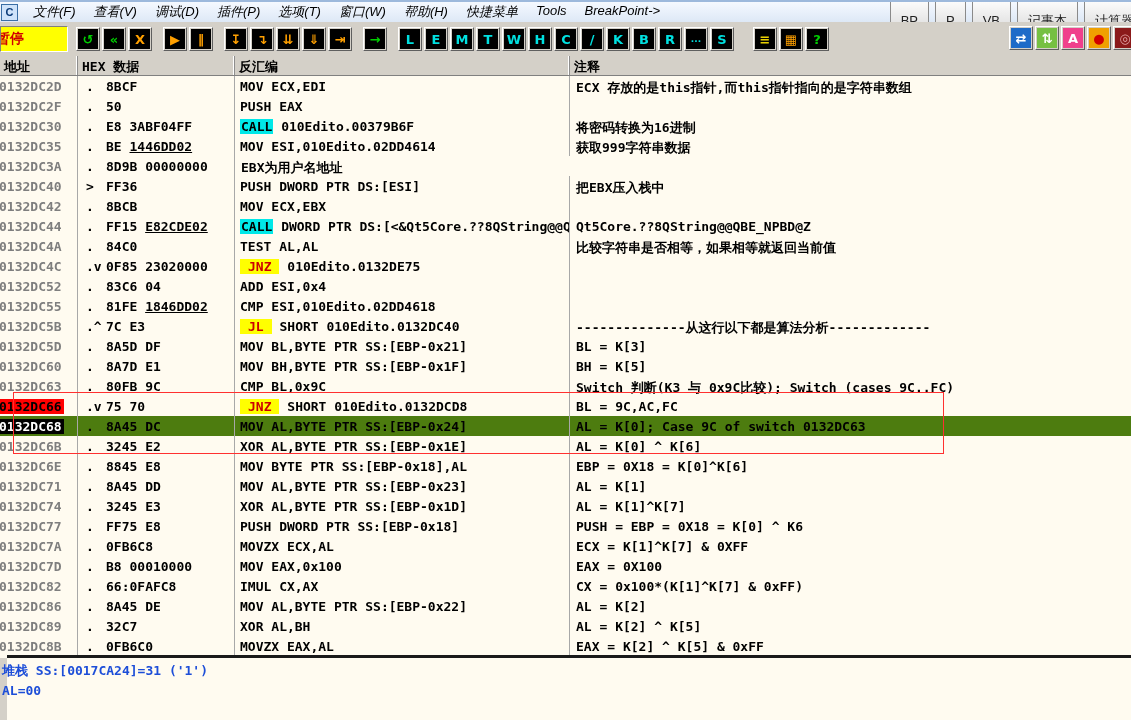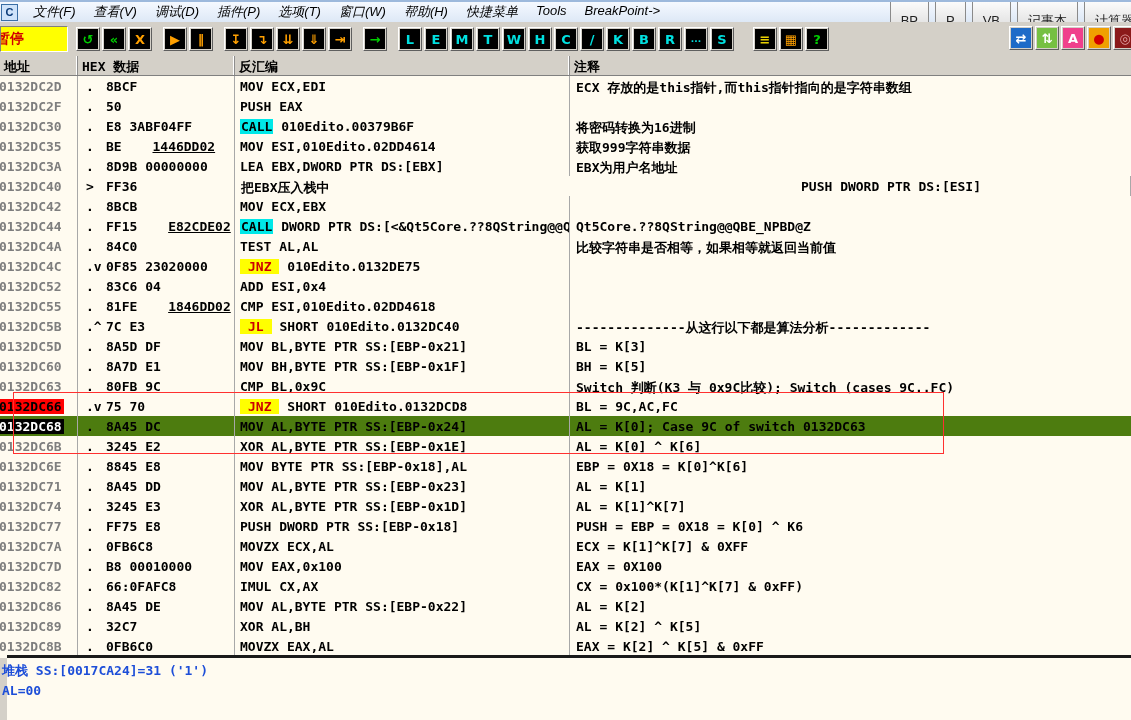--- a/index.html
+++ b/index.html
@@ -63,21 +63,21 @@
   .rows{position:relative;}
   .row{height:20px;display:flex;white-space:nowrap;}
   .row.sel{background:#4d7c0f;}
   .cell{box-sizing:border-box;overflow:hidden;flex:0 0 auto;padding-top:3px;height:20px;}
   .c-addr{width:78px;border-right:1px solid #a8a8a8;color:#7e7e7e;}
   .c-addr .at{display:inline-block;margin-left:-3px;padding:0 2px;}
   .c-addr .at.bp{background:#ff0000;color:#000;}
   .c-addr .at.selad{background:#000;color:#fff;}
   .c-mark{width:28px;color:#000;padding-left:8px;}
   .c-hex{width:129px;border-right:1px solid #a8a8a8;color:#000;}
-  .c-hex .u{text-decoration:underline;margin-left:23px;}
+  .c-hex .u{text-decoration:underline;}
   .c-dis{width:335px;border-right:1px solid #a8a8a8;color:#000;padding-left:5px;}
   .c-com{flex:1 1 auto;color:#000;padding-left:6px;}
   .mn.hl-call{background:#00e8e8;color:#000;padding:0 1px;}
   .mn.hl-jump{background:#ffff00;color:#cc0000;padding:0 8px;}
   
   .red-box{
     position:absolute;left:13px;top:392px;width:929px;height:60px;
     border:1px solid #ff3030;pointer-events:none;z-index:5;
   }
   
@@ -266,29 +266,28 @@
         <div class="cell c-addr"><span class="at">0132DC35</span></div>
         <div class="cell c-mark">.</div>
         <div class="cell c-hex"><span>BE </span><span class="u">1446DD02</span></div>
         <div class="cell c-dis"><span class="mn">MOV</span><span> ESI,010Edito.02DD4614</span></div>
         <div class="cell c-com">获取999字符串数据</div>
       </div>
       <div class="row">
         <div class="cell c-addr"><span class="at">0132DC3A</span></div>
         <div class="cell c-mark">.</div>
         <div class="cell c-hex"><span>8D9B 00000000</span></div>
-        <div class="cell c-dis"><span class="mn">LEA</span><span> EBX,DWORD PTR DS:[EBX]</span></div>
         <div class="cell c-com">EBX为用户名地址</div>
       </div>
       <div class="row">
         <div class="cell c-addr"><span class="at">0132DC40</span></div>
         <div class="cell c-mark">&gt;</div>
         <div class="cell c-hex"><span>FF36</span></div>
+        <div class="cell c-dis"><span class="mn">PUSH</span><span> DWORD PTR DS:[ESI]</span></div>
         <div class="cell c-com">把EBX压入栈中</div>
-        <div class="cell c-dis"><span class="mn">PUSH</span><span> DWORD PTR DS:[ESI]</span></div>
       </div>
       <div class="row">
         <div class="cell c-addr"><span class="at">0132DC42</span></div>
         <div class="cell c-mark">.</div>
         <div class="cell c-hex"><span>8BCB</span></div>
         <div class="cell c-dis"><span class="mn">MOV</span><span> ECX,EBX</span></div>
       </div>
       <div class="row">
         <div class="cell c-addr"><span class="at">0132DC44</span></div>
         <div class="cell c-mark">.</div>

